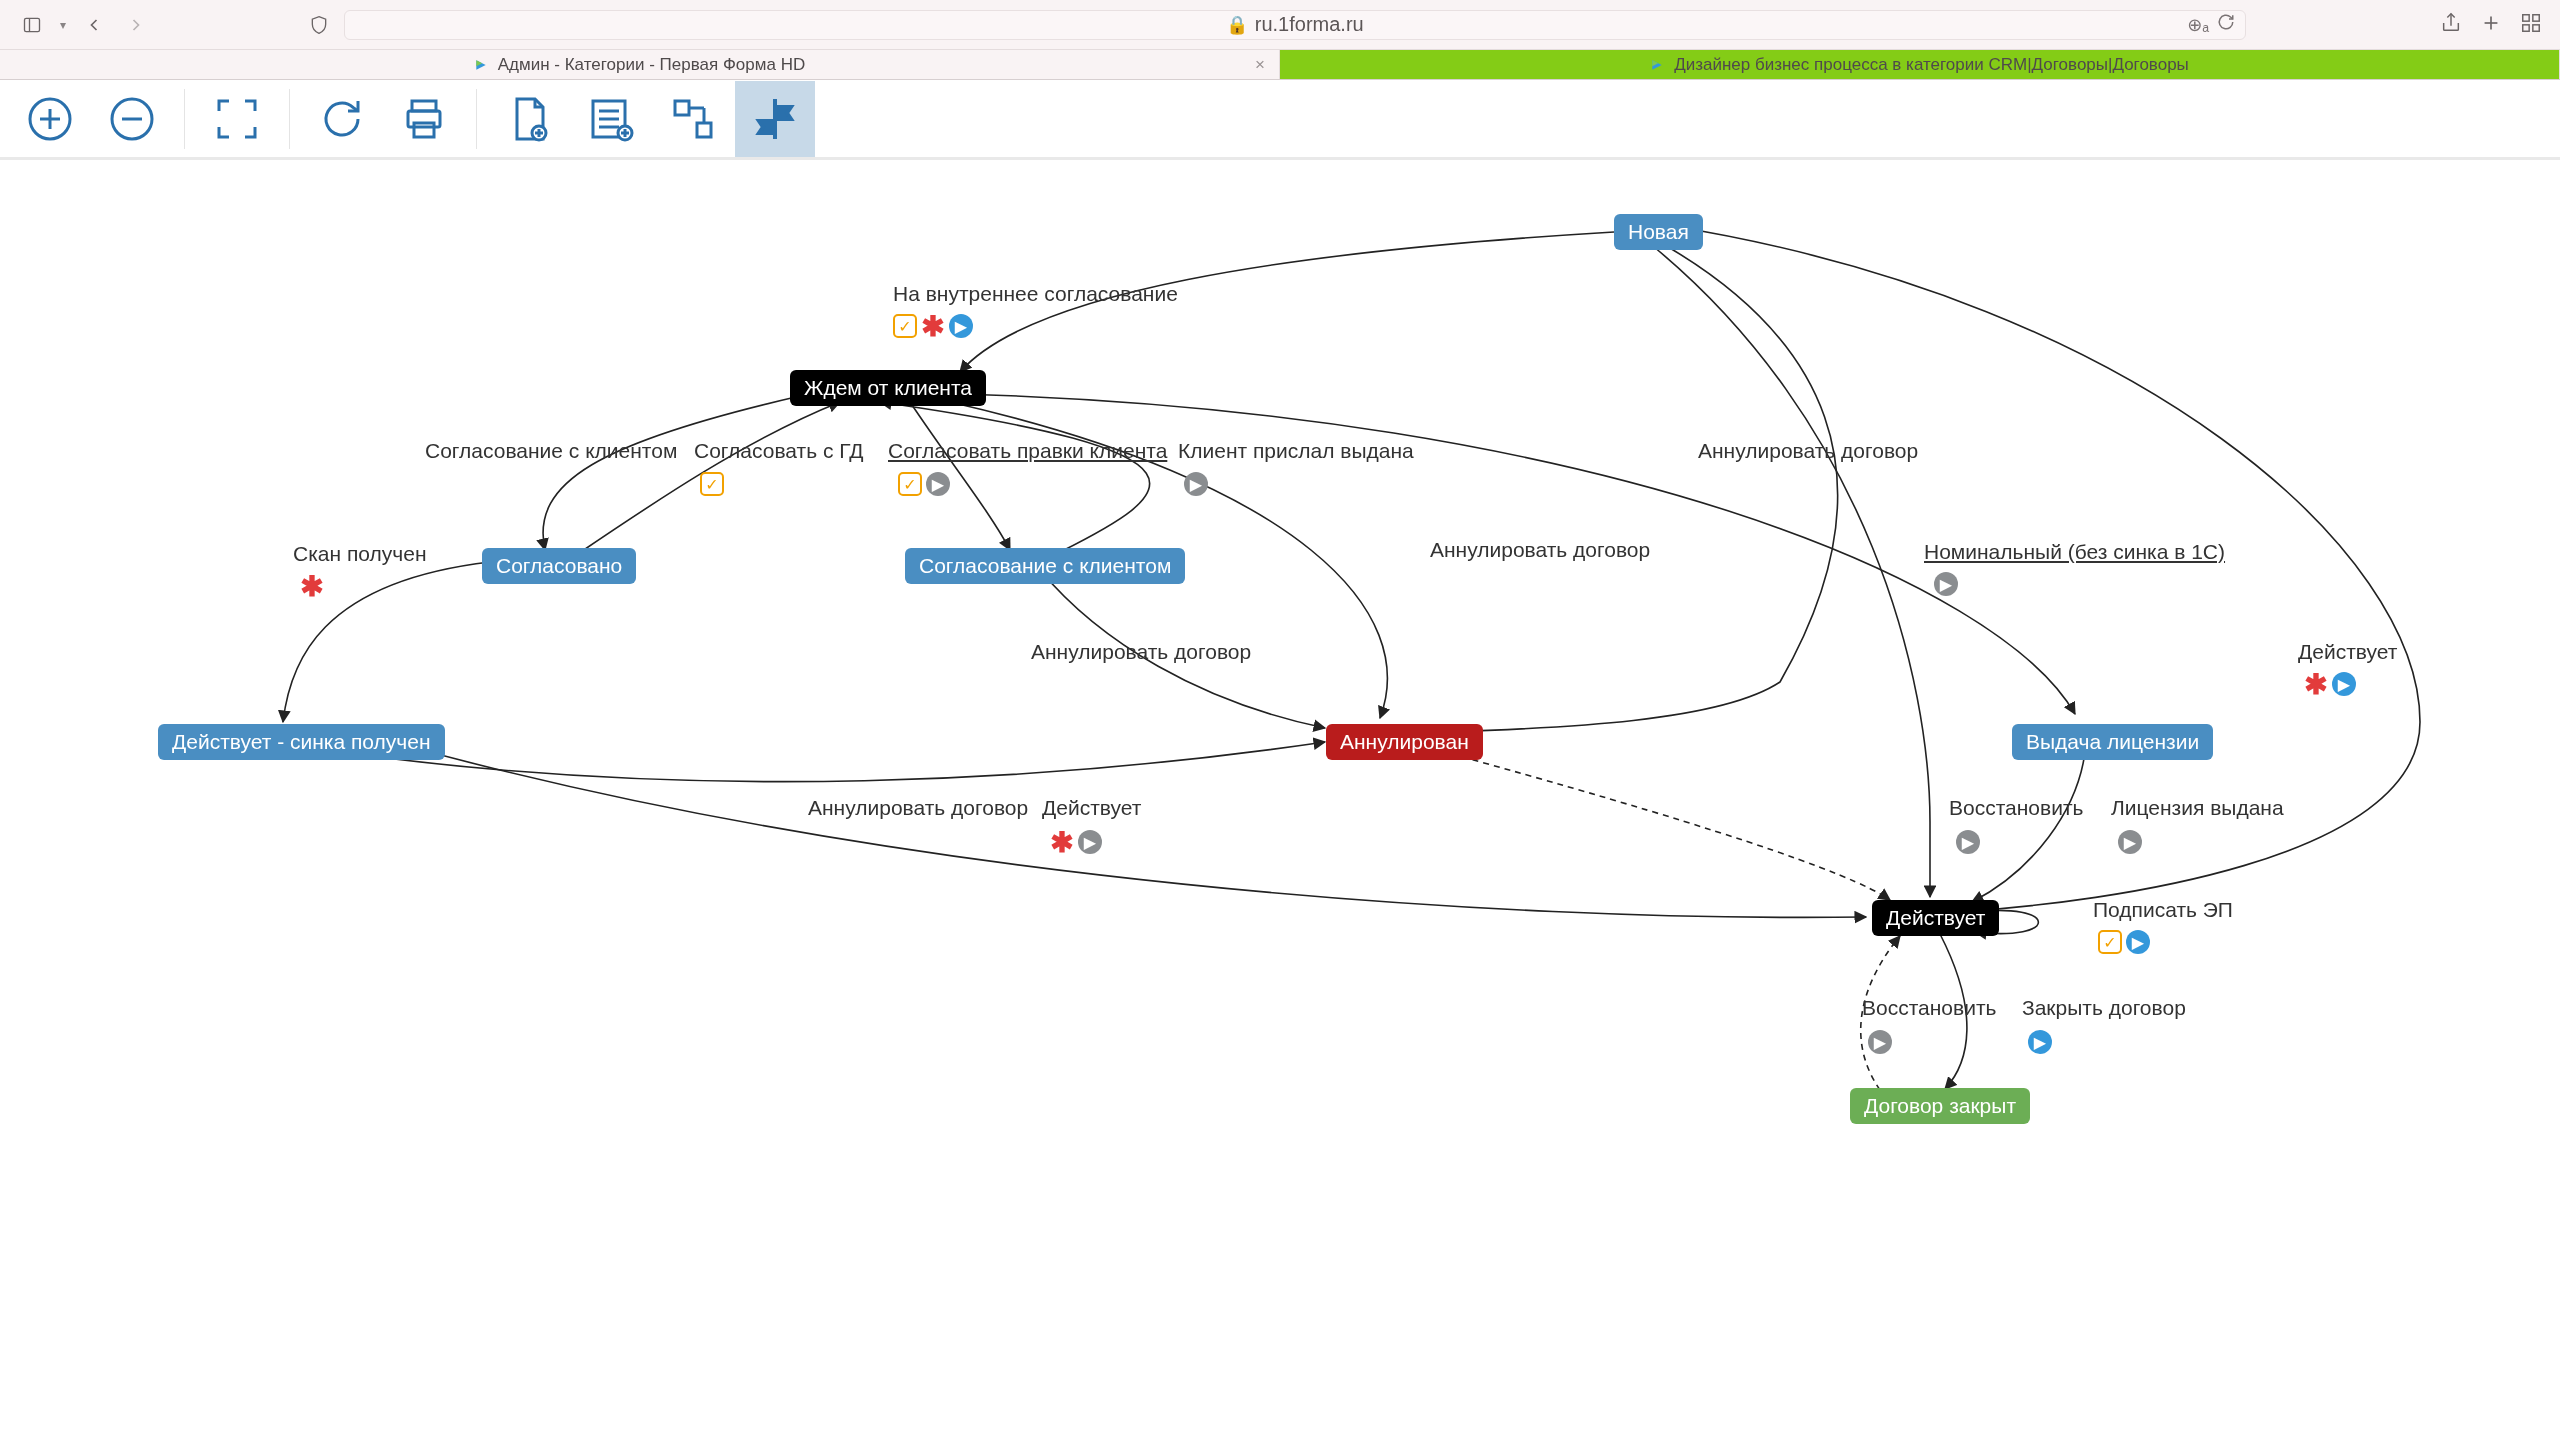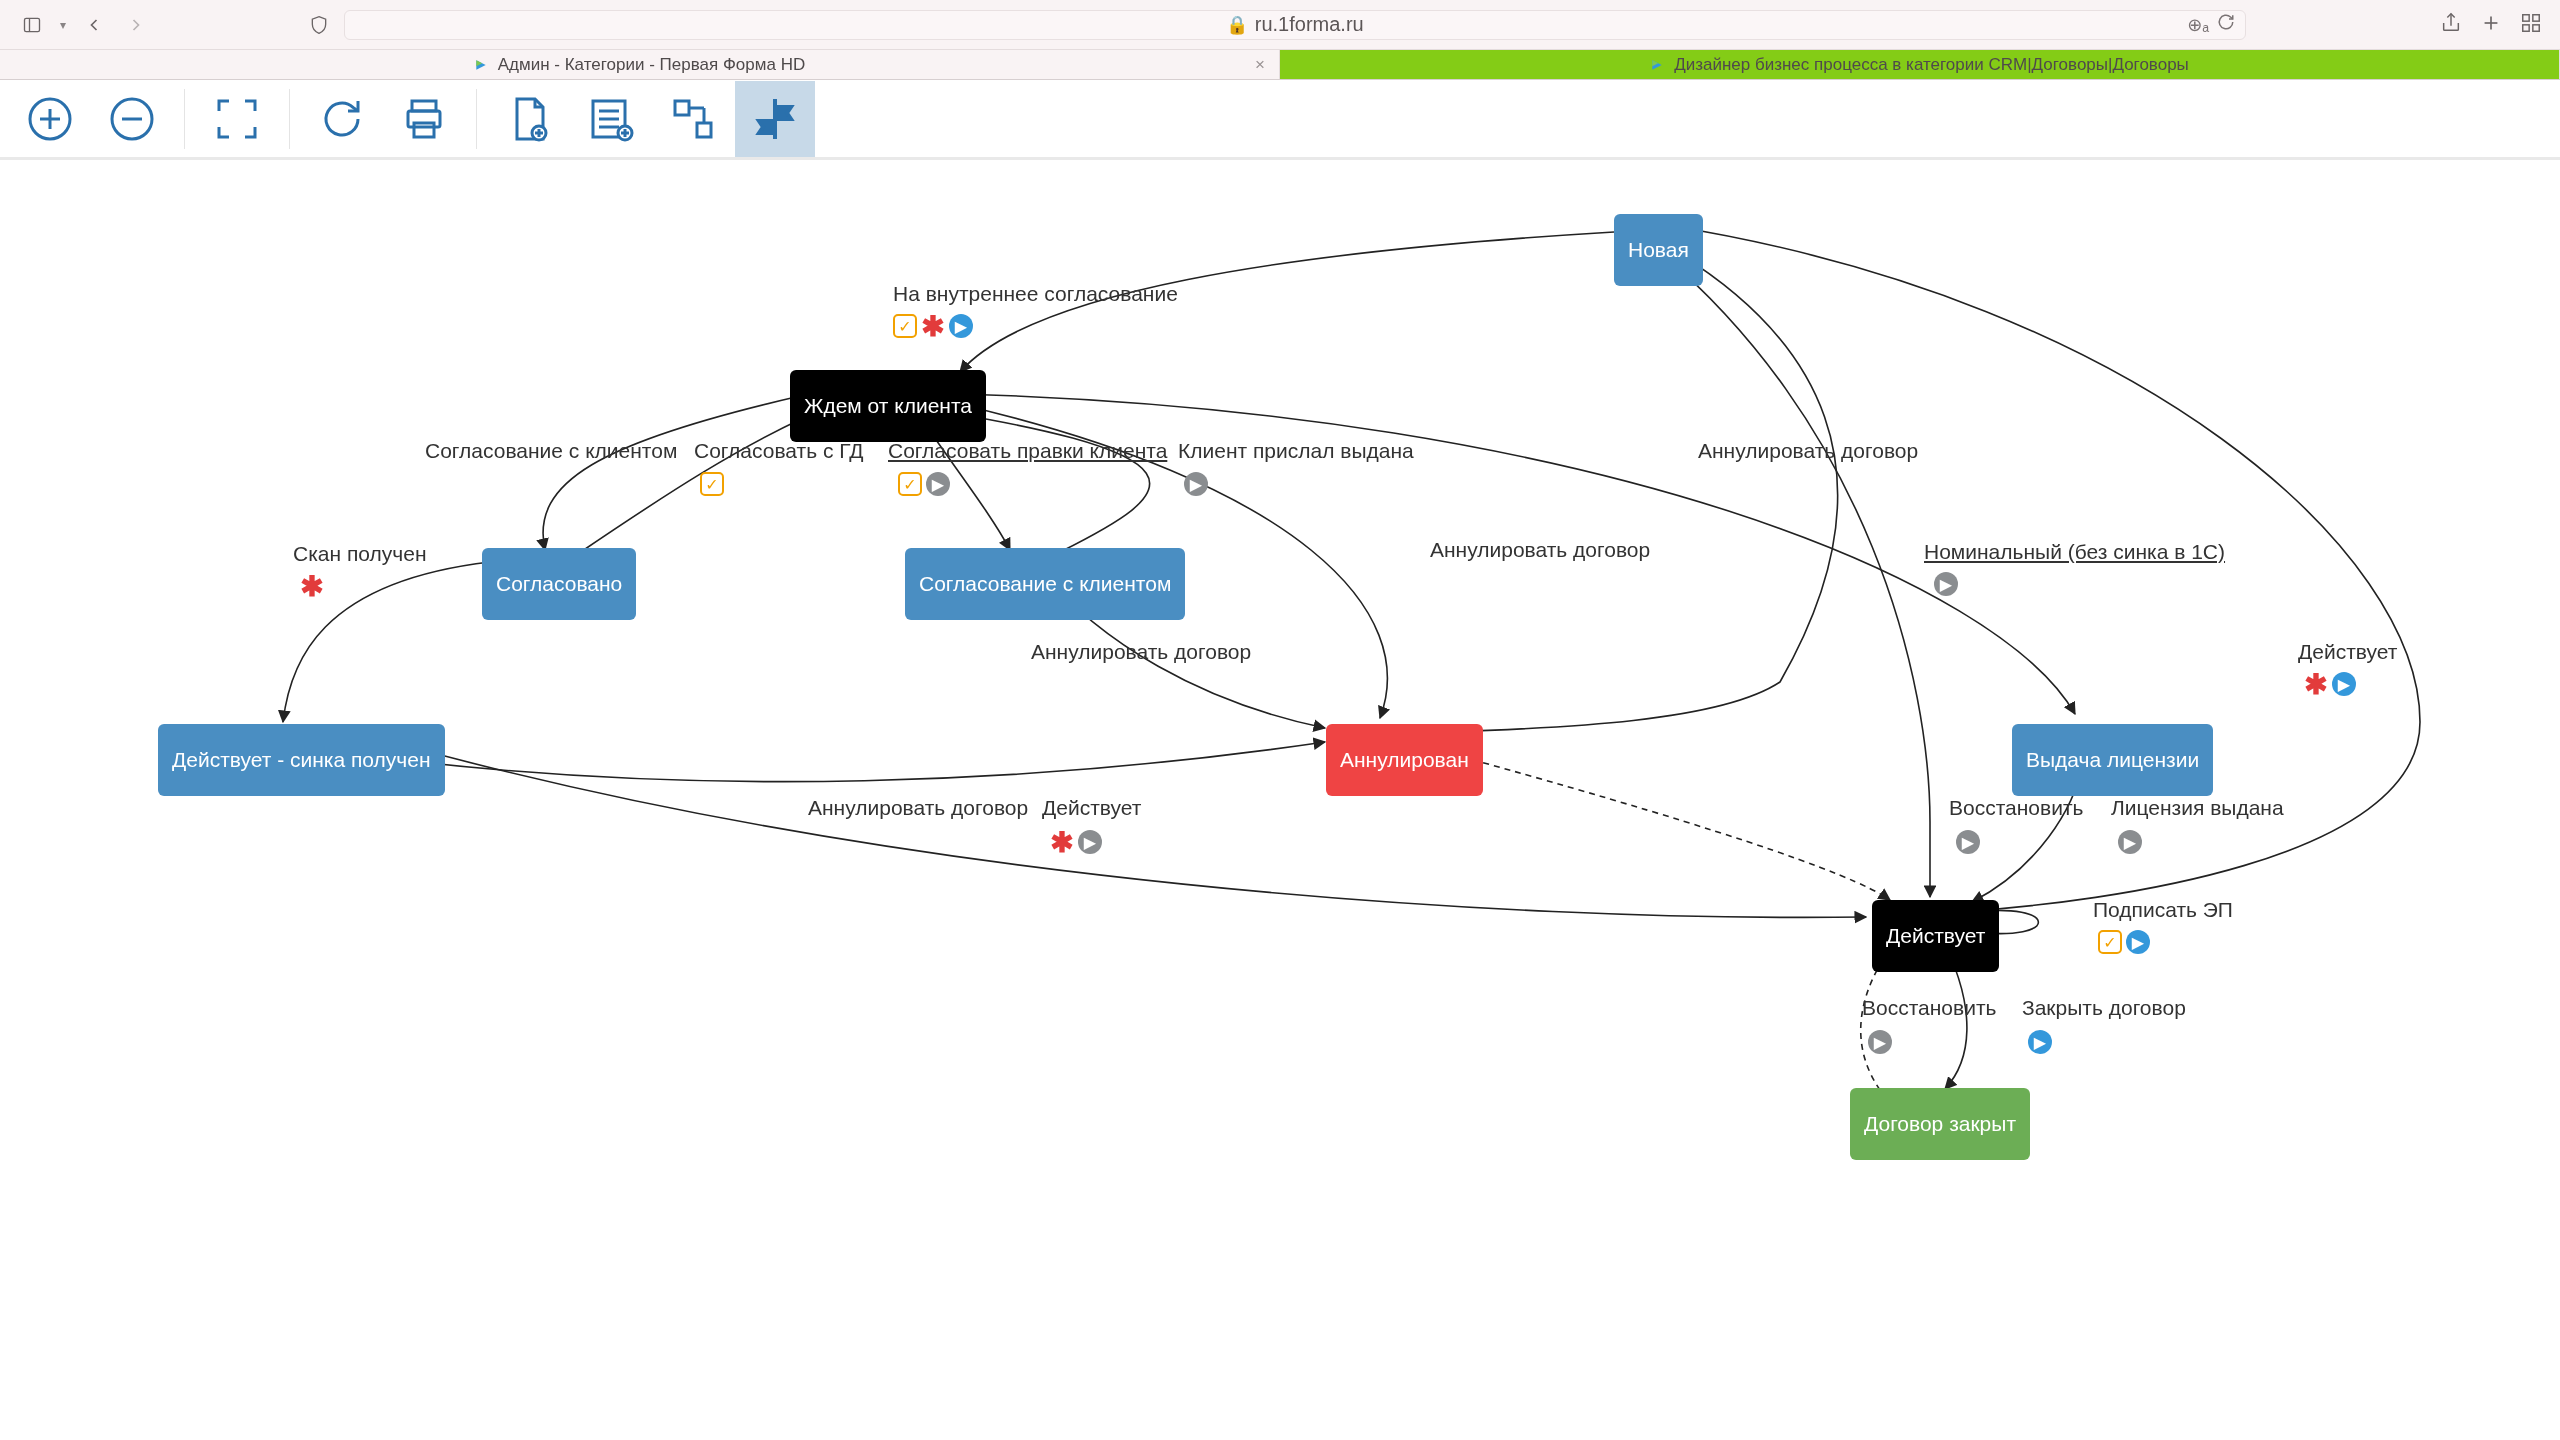--- a/index.html
+++ b/index.html
@@ -47,26 +47,26 @@
   }
   .tb-btn.active { background:#c7d9e8; }
   .tb-btn svg, .tb-btn .ico { width:48px; height:48px; stroke:#2a70ac; color:#2a70ac; }
   .tb-sep { width:1px; height:60px; background:#e4e4e4; margin: 0 10px; }
 
   
   .canvas { position:absolute; inset: 162px 0 0 0; background:#ffffff; overflow:hidden; }
   svg.flow { position:absolute; inset:0; width:100%; height:100%; }
 
   .node {
-    position:absolute; padding:24px 14px; border-radius:6px;
+    position:absolute; padding:6px 14px; border-radius:6px;
     font-size:21px; white-space:nowrap; color:#fff; text-align:center;
   }
   .node.blue  { background:#4a8ec2; }
   .node.blue2 { background:#000000; }
-  .node.gray  { background:#ef4444; }
+  .node.gray  { background:#b91c1c; }
   .node.green { background:#6cae55; }
 
   .edge-label {
     position:absolute; font-size:21px; color:#333; white-space:nowrap;
   }
   .badges { position:absolute; display:flex; gap:4px; align-items:center; }
   .badge { width:24px; height:24px; border-radius:5px; display:flex;align-items:center;justify-content:center; font-size:16px; }
   .badge.check { border:2px solid #f2a100; color:#f2a100; background:#fff; }
   .badge.star  { color:#e23b3b; font-size:28px; font-weight:bold; }
   .badge.play-blue { background:#3498db; color:#fff; border-radius:50%; }

